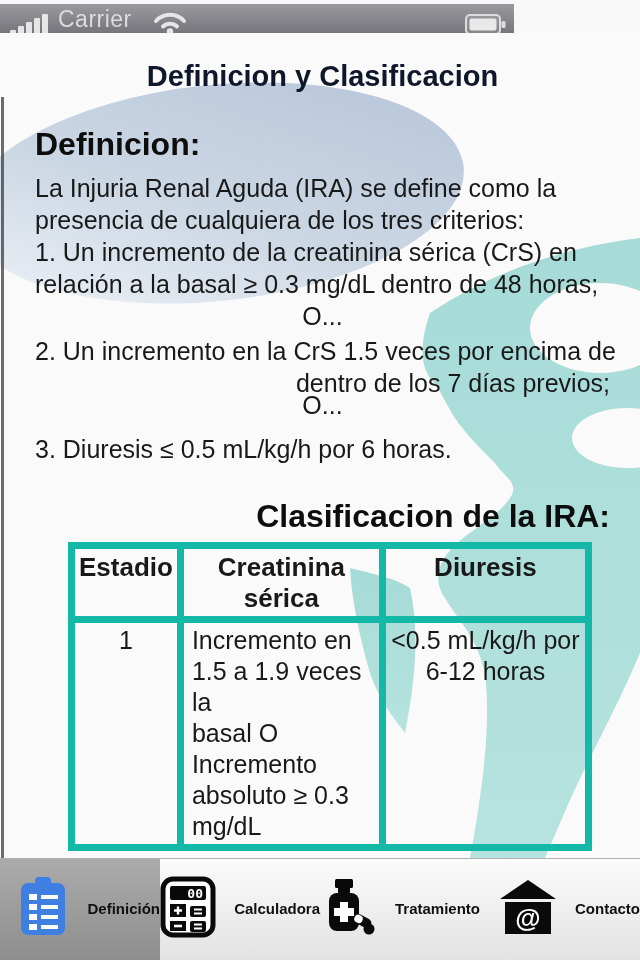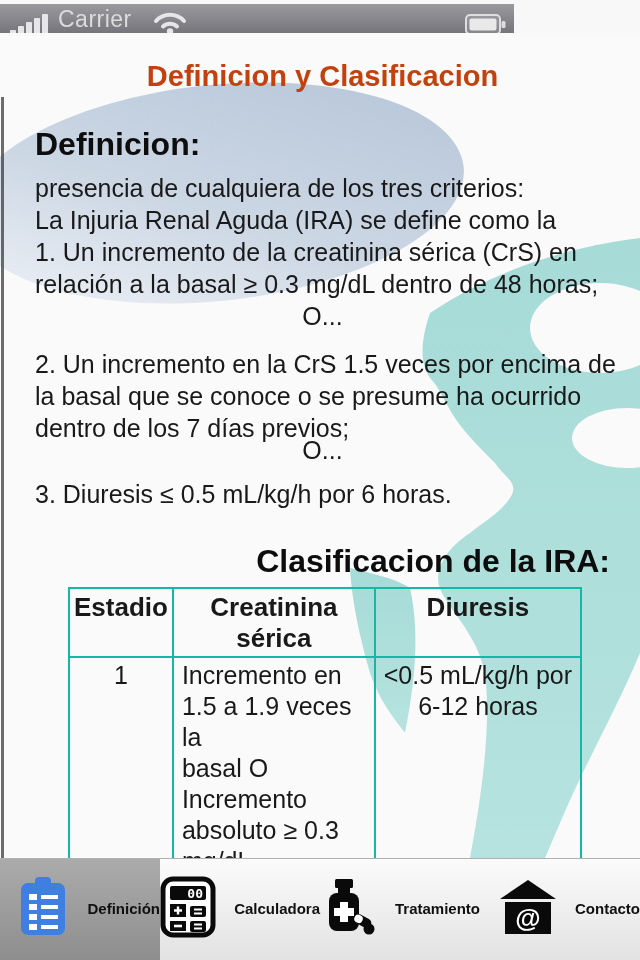--- a/index.html
+++ b/index.html
@@ -16,34 +16,34 @@
 
   
   .content{position:absolute;top:33px;left:0;width:640px;height:825px;
     overflow:hidden;background:#fafafa;color:#191919;}
   .watermark{position:absolute;top:0;left:0;z-index:0;}
   .page-edge{position:absolute;left:1px;top:64px;width:3px;height:761px;
     background:#3c3c3c;opacity:.75;z-index:1;}
   .page-inner{position:relative;z-index:2;padding:0 30px 0 35px;}
 
   .title{margin:26px 0 0;font-size:29px;line-height:34px;font-weight:bold;
-    text-align:center;color:#c2410c;}
+    text-align:center;color:#0f172a;}
   .h2{margin:35px 0 0;font-size:32px;line-height:32px;font-weight:bold;color:#0d0d0d;}
   .h2.clasif{text-align:right;}
   .para{font-size:25px;line-height:32px;white-space:nowrap;}
   .para.intro{margin-top:12px;}
-  .para.c2{margin-top:16px;}
+  .para.c2{margin-top:3px;text-align:right;}
   .para.c3{margin-top:12px;}
   .or-line{font-size:25px;line-height:32px;text-align:center;}
   .or-line.o2{margin-top:-10px;}
 
   
   table.clasif-table{border-collapse:collapse;margin:10px 0 0 33px;
     table-layout:fixed;background:transparent;}
-  .clasif-table th,.clasif-table td{border:2px solid #14b8a6;vertical-align:top;
+  .clasif-table th,.clasif-table td{border:7px solid #14b8a6;vertical-align:top;
     padding:2px 4px;font-size:25px;line-height:31px;margin-left:48px;}
   .clasif-table th{font-size:26px;text-align:center;font-weight:bold;padding-top:3px;}
   .cell-center{text-align:center;}
   .cell-left{text-align:left;padding-left:8px !important;}
 
   
   .tab-bar{position:absolute;left:0;bottom:0;width:640px;height:102px;
     background:linear-gradient(#fbfbfb,#e2e2e2);border-top:1px solid #b0b0b0;
     box-sizing:border-box;display:flex;z-index:5;}
   .tab{width:160px;height:100%;display:flex;flex-direction:row;
@@ -126,33 +126,32 @@
     </svg>
 
     <div class="page-edge"></div>
 
     <div class="page-inner">
       <h1 class="title">Definicion y Clasificacion</h1>
 
       <h2 class="h2">Definicion:</h2>
 
       <div class="para intro">
+          <div>La Injuria Renal Aguda (IRA) se define como la</div>
           <div>presencia de cualquiera de los tres criterios:</div>
-          <div>La Injuria Renal Aguda (IRA) se define como la</div>
         </div>
 
       <div class="para">
           <div>1. Un incremento de la creatinina sérica (CrS) en</div>
           <div>relación a la basal ≥ 0.3 mg/dL dentro de 48 horas;</div>
         </div>
       <div class="or-line">O...</div>
 
       <div class="para c2">
           <div>2. Un incremento en la CrS 1.5 veces por encima de</div>
-          <div>la basal que se conoce o se presume ha ocurrido</div>
           <div>dentro de los 7 días previos;</div>
         </div>
       <div class="or-line o2">O...</div>
 
       <div class="para c3">3. Diuresis ≤ 0.5 mL/kg/h por 6 horas.</div>
 
       <h2 class="h2 clasif">Clasificacion de la IRA:</h2>
 
       <table class="clasif-table">
         <colgroup>

